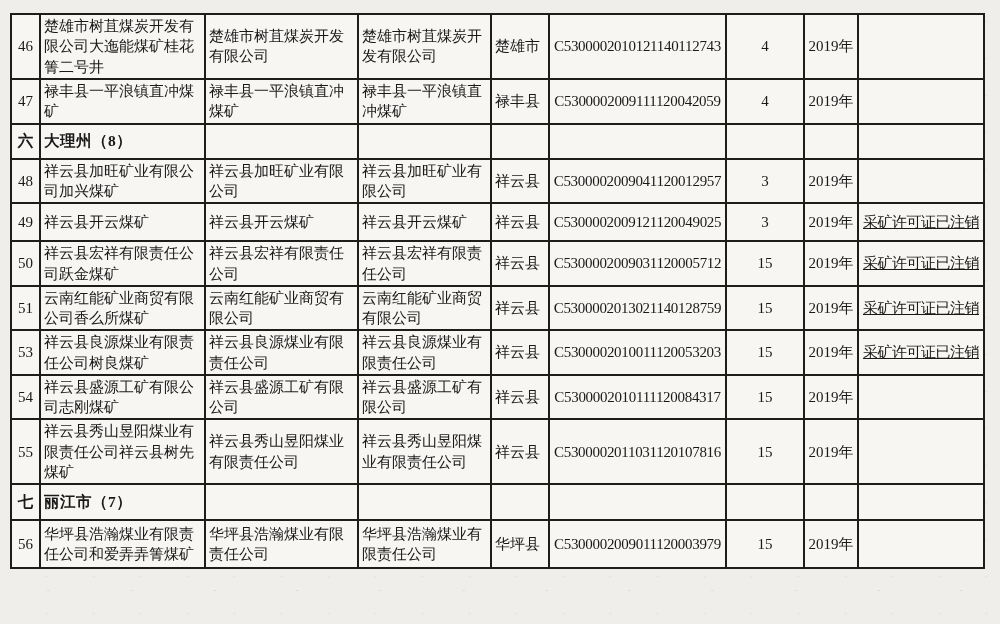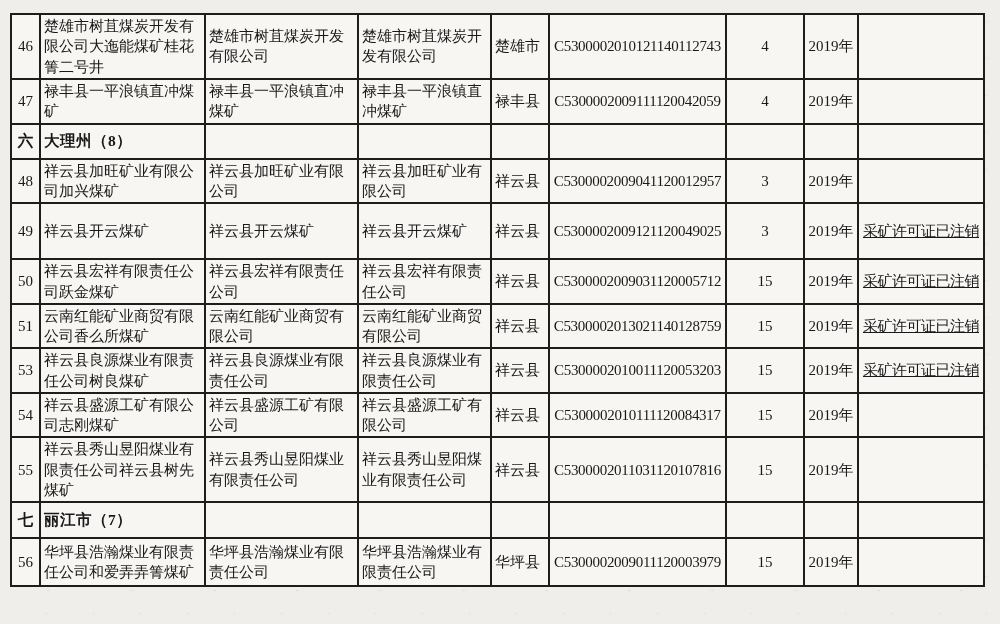--- a/index.html
+++ b/index.html
@@ -97,21 +97,21 @@
           <td class="c-num">48</td>
           <td class="c-name">祥云县加旺矿业有限公司加兴煤矿</td>
           <td class="c-holder">祥云县加旺矿业有限公司</td>
           <td class="c-owner">祥云县加旺矿业有限公司</td>
           <td class="c-county">祥云县</td>
           <td class="c-license">C5300002009041120012957</td>
           <td class="c-qty">3</td>
           <td class="c-year">2019年</td>
           <td class="c-note"></td>
         </tr>
-        <tr class="data" style="height: 56px;">
+        <tr class="data" style="height: 38px;">
           <td class="c-num">49</td>
           <td class="c-name">祥云县开云煤矿</td>
           <td class="c-holder">祥云县开云煤矿</td>
           <td class="c-owner">祥云县开云煤矿</td>
           <td class="c-county">祥云县</td>
           <td class="c-license">C5300002009121120049025</td>
           <td class="c-qty">3</td>
           <td class="c-year">2019年</td>
           <td class="c-note">采矿许可证已注销</td>
         </tr>

